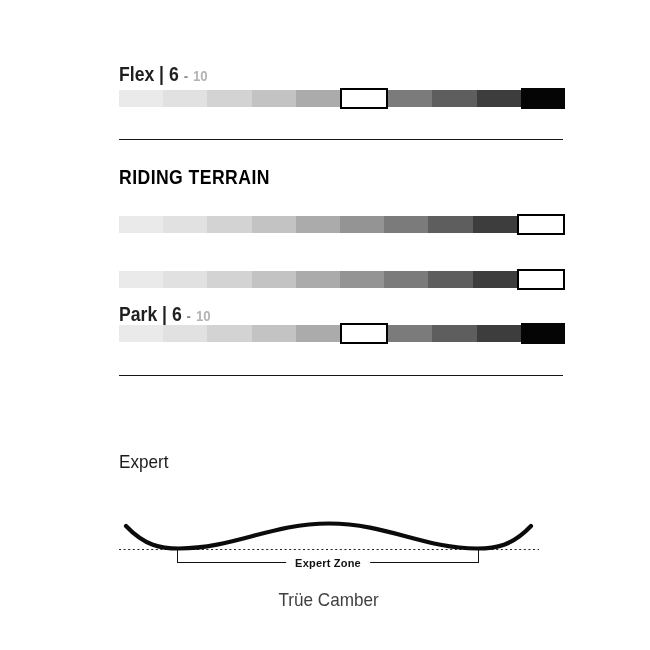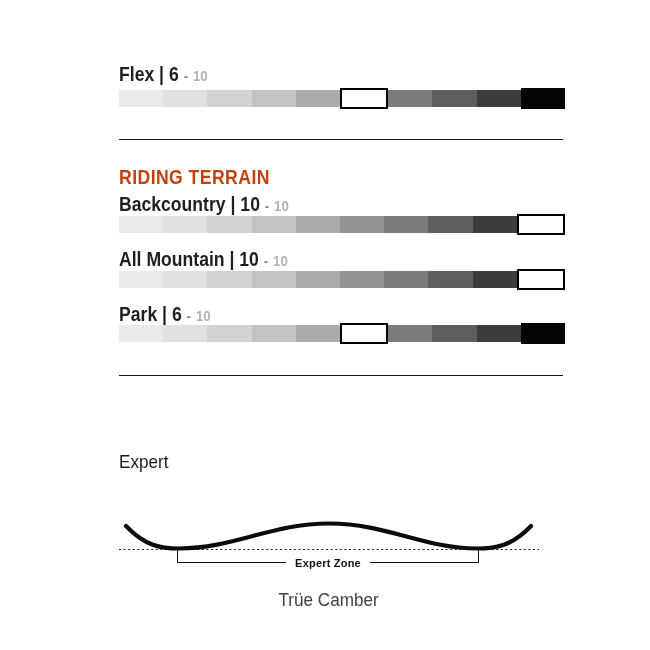--- a/index.html
+++ b/index.html
@@ -11,21 +11,21 @@
     overflow:hidden;
   }
   .content{position:absolute;left:119px;top:0;width:446px;height:456px;}
 
   
   .spec-label{position:absolute;left:0;white-space:nowrap;font-weight:bold;font-size:20px;line-height:22px;color:#1f1f1f;}
   .spec-label .inner{display:inline-block;transform:scaleX(0.88);transform-origin:left center;}
   .sep{font-weight:bold;color:#1f1f1f;}
   .dash{font-size:15px;font-weight:bold;color:#8a8a8a;}
   .maxv{font-size:15px;font-weight:bold;color:#b3b3b3;}
-  .heading{position:absolute;left:0;white-space:nowrap;font-weight:bold;font-size:20px;line-height:22px;color:#c2410c;letter-spacing:0.5px;}
+  .heading{position:absolute;left:0;white-space:nowrap;font-weight:bold;font-size:20px;line-height:22px;color:#000000;letter-spacing:0.5px;}
   .heading .inner{display:inline-block;transform:scaleX(0.88);transform-origin:left center;}
   .skill-item{position:absolute;left:0;white-space:nowrap;font-size:19px;line-height:22px;font-weight:normal;color:#1c1c1c;}
   .skill-item .inner{display:inline-block;transform:scaleX(0.9);transform-origin:left center;}
 
   
   .bar{position:absolute;left:0;width:446px;height:21px;display:flex;align-items:center;}
   .seg{flex:1 1 0;height:17px;}
   .seg-max{height:21px;}
   .seg-active{height:21px;background:#ffffff;border:2px solid #000;box-sizing:border-box;}
 
@@ -78,51 +78,33 @@
         <span class="seg" style="background: rgb(61, 61, 61);"></span>
         <span class="seg seg-max" style="background: rgb(5, 5, 5);"></span>
       </div>
 
     <div class="divider" style="top:139px"></div>
 
     <div class="heading" style="top:166px">
       <span class="inner">RIDING TERRAIN</span>
     </div>
 
-    <div class="spec-label" style="top:193px">
-      <span class="inner">
-        <span>Backcountry</span>
-        <span class="sep">|</span>
-        <span>10</span>
-        <span class="dash">-</span>
-        <span class="maxv">10</span>
-      </span>
-    </div>
     <div class="bar" style="top:214px">
         <span class="seg" style="background: rgb(234, 234, 234);"></span>
         <span class="seg" style="background: rgb(225, 225, 225);"></span>
         <span class="seg" style="background: rgb(211, 211, 211);"></span>
         <span class="seg" style="background: rgb(195, 195, 195);"></span>
         <span class="seg" style="background: rgb(171, 171, 171);"></span>
         <span class="seg" style="background: rgb(148, 148, 148);"></span>
         <span class="seg" style="background: rgb(123, 123, 123);"></span>
         <span class="seg" style="background: rgb(94, 94, 94);"></span>
         <span class="seg" style="background: rgb(61, 61, 61);"></span>
         <span class="seg seg-active" style="background: rgb(255, 255, 255); border-color: rgb(0, 0, 0);"></span>
       </div>
 
-    <div class="spec-label" style="top:248px">
-      <span class="inner">
-        <span>All Mountain</span>
-        <span class="sep">|</span>
-        <span>10</span>
-        <span class="dash">-</span>
-        <span class="maxv">10</span>
-      </span>
-    </div>
     <div class="bar" style="top:269px">
         <span class="seg" style="background: rgb(234, 234, 234);"></span>
         <span class="seg" style="background: rgb(225, 225, 225);"></span>
         <span class="seg" style="background: rgb(211, 211, 211);"></span>
         <span class="seg" style="background: rgb(195, 195, 195);"></span>
         <span class="seg" style="background: rgb(171, 171, 171);"></span>
         <span class="seg" style="background: rgb(148, 148, 148);"></span>
         <span class="seg" style="background: rgb(123, 123, 123);"></span>
         <span class="seg" style="background: rgb(94, 94, 94);"></span>
         <span class="seg" style="background: rgb(61, 61, 61);"></span>

